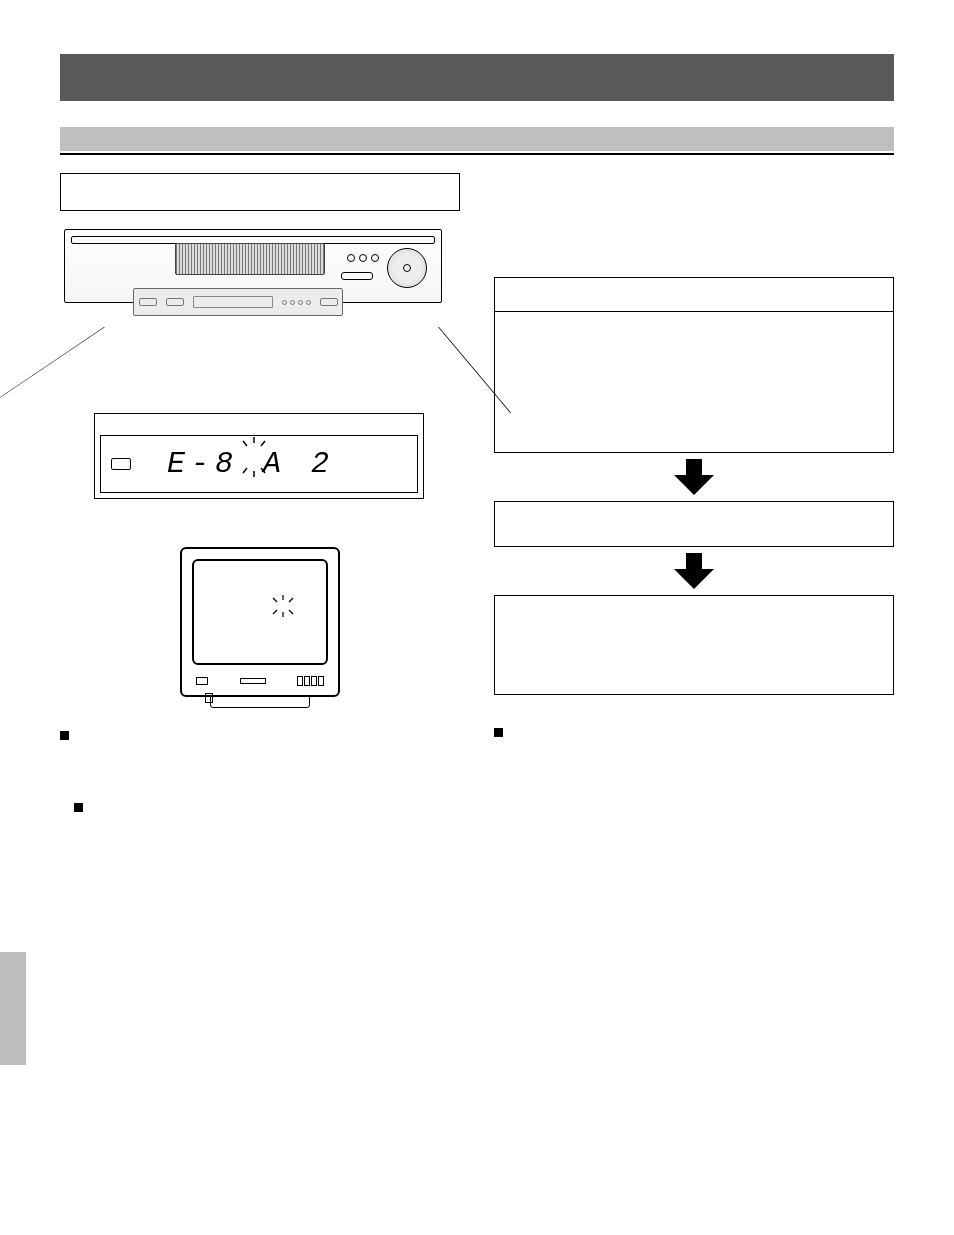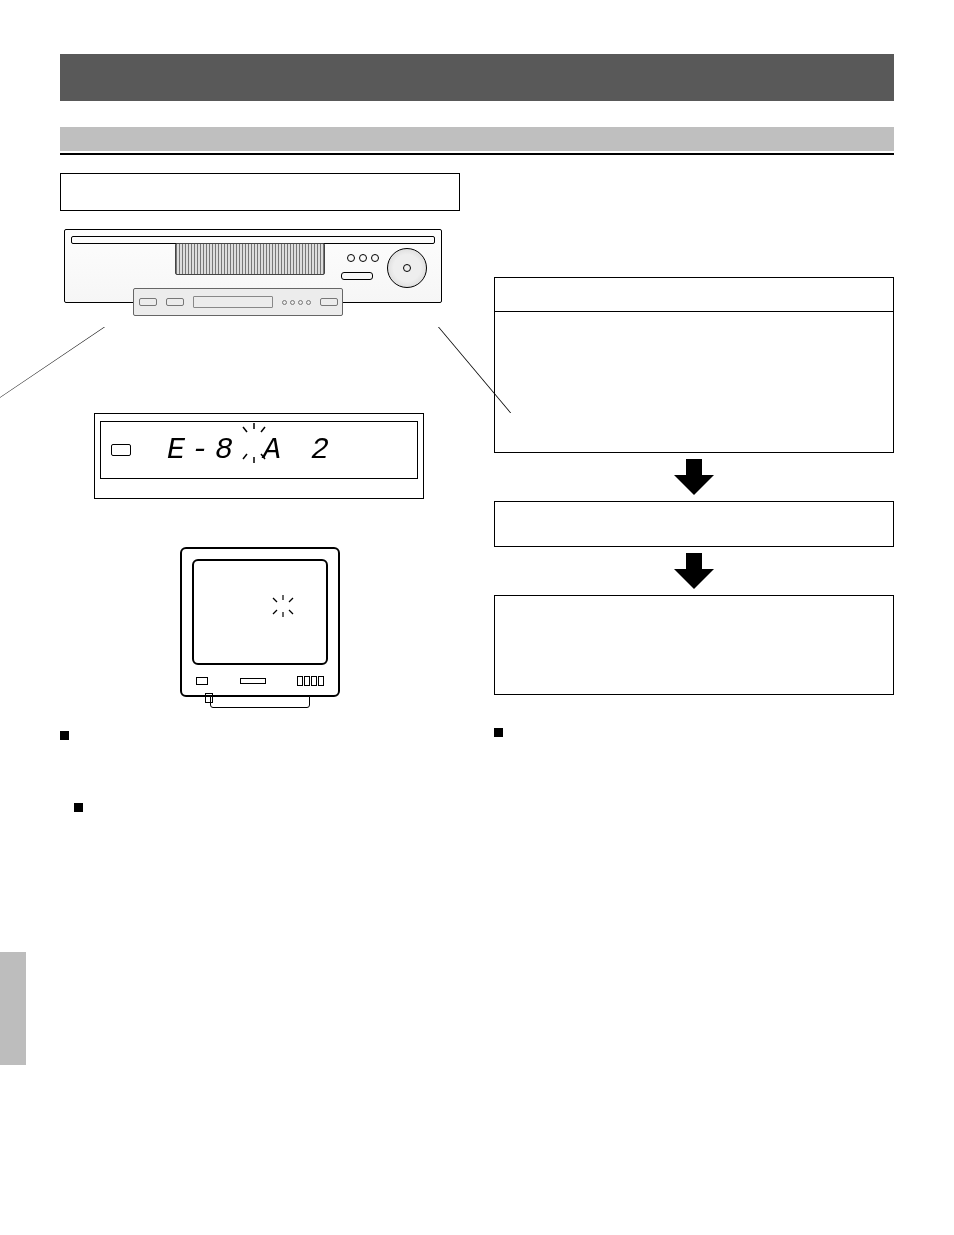--- a/index.html
+++ b/index.html
@@ -38,21 +38,21 @@
   .vcr-panel .dots i{width:5px;height:5px;border:1px solid #777;border-radius:50%;display:block;}
   .vcr-panel .slit{width:18px;height:8px;border:1px solid #777;border-radius:2px;}
 
   
   .zoom-lines { position: relative; width: 330px; height: 86px; margin-left: 34px; margin-top: -12px; }
   .zoom-line-l { position:absolute; left:10px; top:0; width:166px; height:86px; border-left:1px solid #000; transform: skewX(-56deg); transform-origin: top left; }
   .zoom-line-r { position:absolute; right:-15px; top:0; width:166px; height:86px; border-right:1px solid #000; transform: skewX(40deg); transform-origin: top right; }
 
   
   .lcd-box { width: 330px; height: 86px; border: 1.5px solid #000; margin-left: 34px; position:relative; }
-  .lcd-inner { position:absolute; left:5px; right:5px; bottom:19px; height:58px; border:1px solid #000; display:flex; align-items:center; }
+  .lcd-inner { position:absolute; left:5px; right:5px; bottom:5px; height:58px; border:1px solid #000; display:flex; align-items:center; }
   .lcd-icon { width:20px; height:12px; border:1px solid #000; border-radius:2px; margin-left:10px;}
   .lcd-text { font-family: 'Courier New', monospace; font-size: 30px; letter-spacing: 6px; margin-left: 36px; font-style: italic; position:relative;}
   .flash-dashes{position:absolute;left:43%;top:-12px;width:30px;height:44px;pointer-events:none;}
   .flash-dashes svg{width:100%;height:100%;}
 
   
   .tv-wrap{ width:160px; margin: 48px auto 20px auto; position:relative;}
   .tv-body{ width:160px; height:150px; border:2px solid #000; border-radius:6px; position:relative;}
   .tv-screen{ position:absolute; left:10px; right:10px; top:10px; bottom:30px; border:2px solid #000; border-radius:6px;}
   .tv-base{ width:100px; height:12px; border:1.5px solid #000; margin:-1px auto 0 auto; border-radius:0 0 3px 3px; background:#fff; position:relative;}

